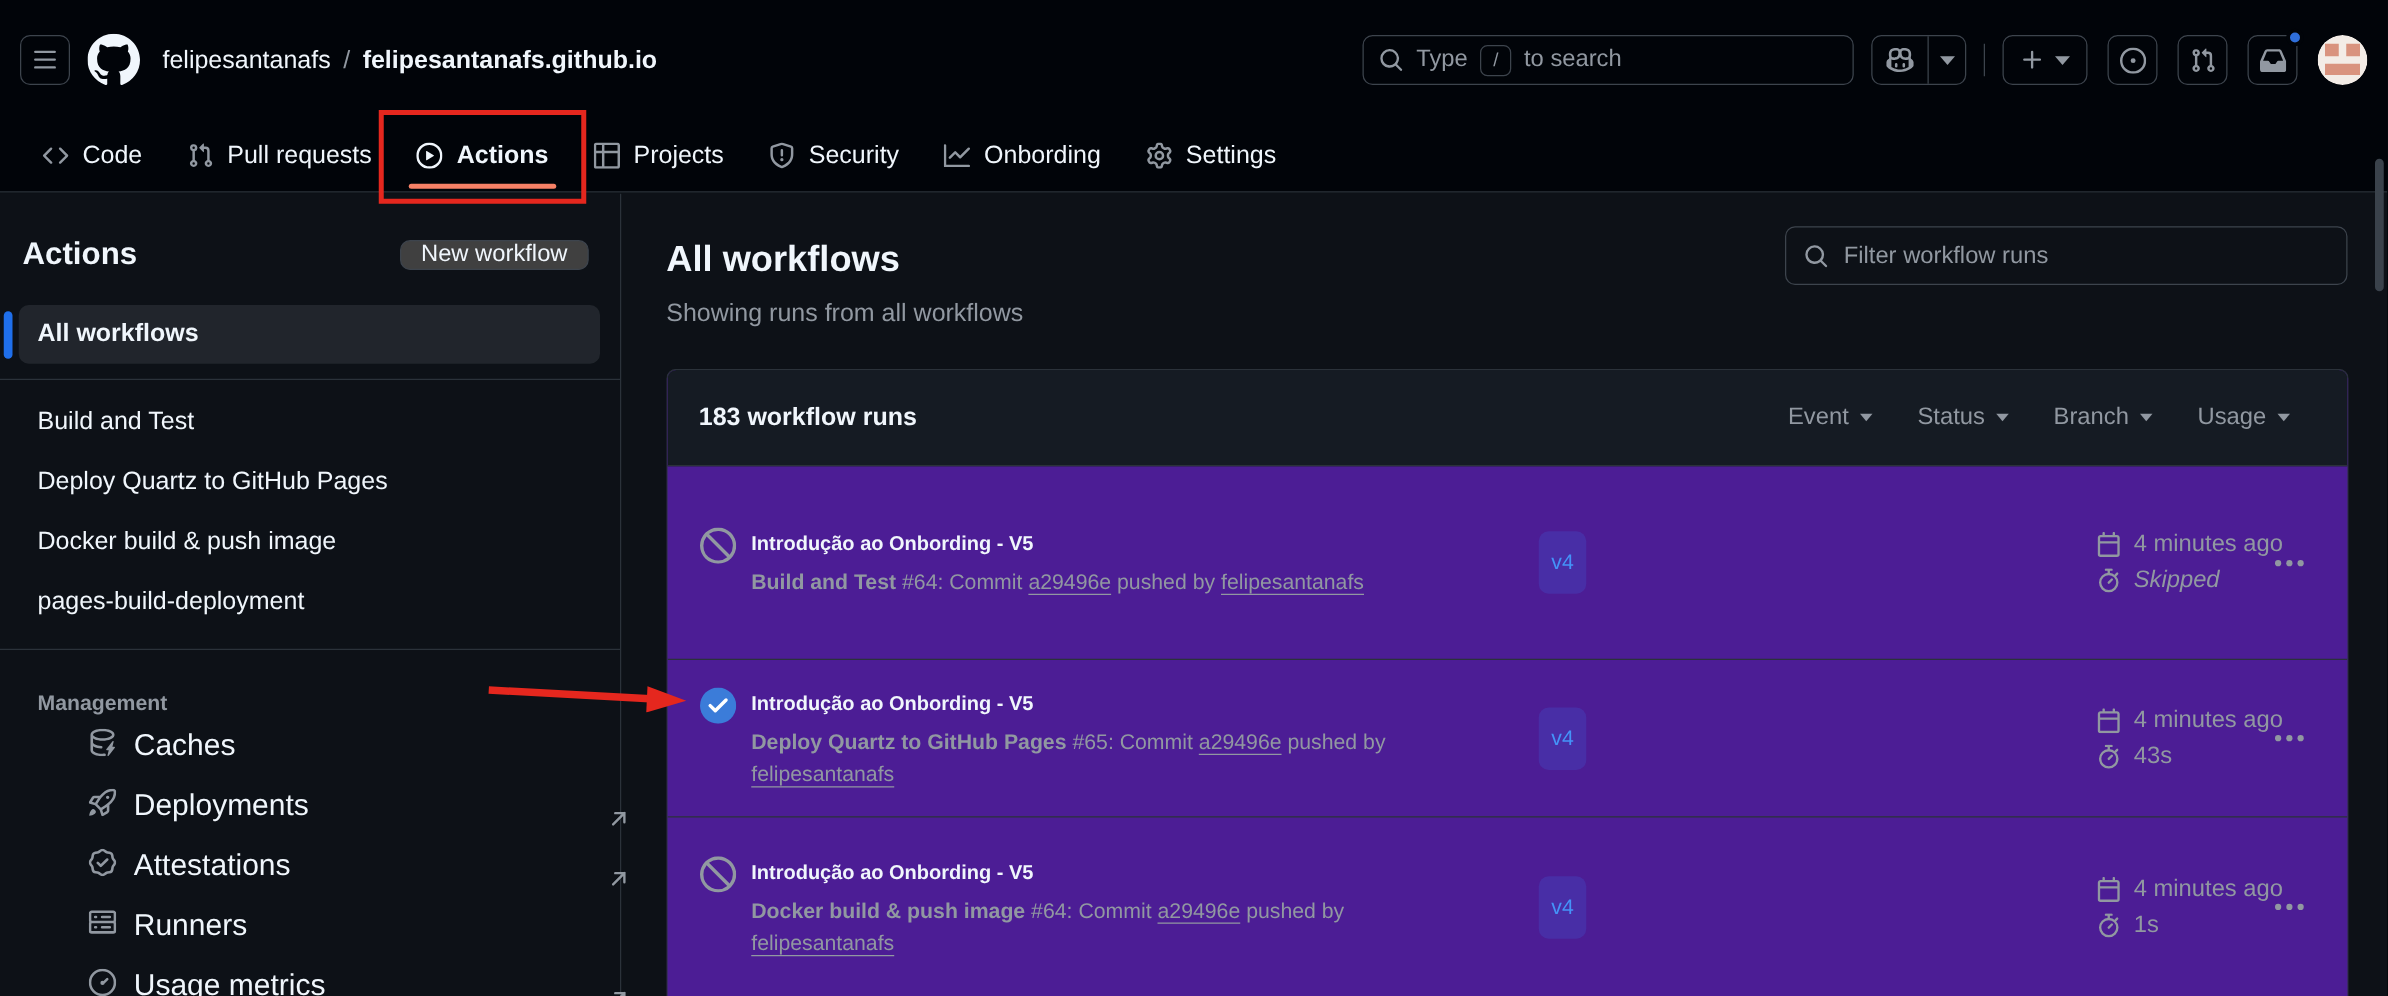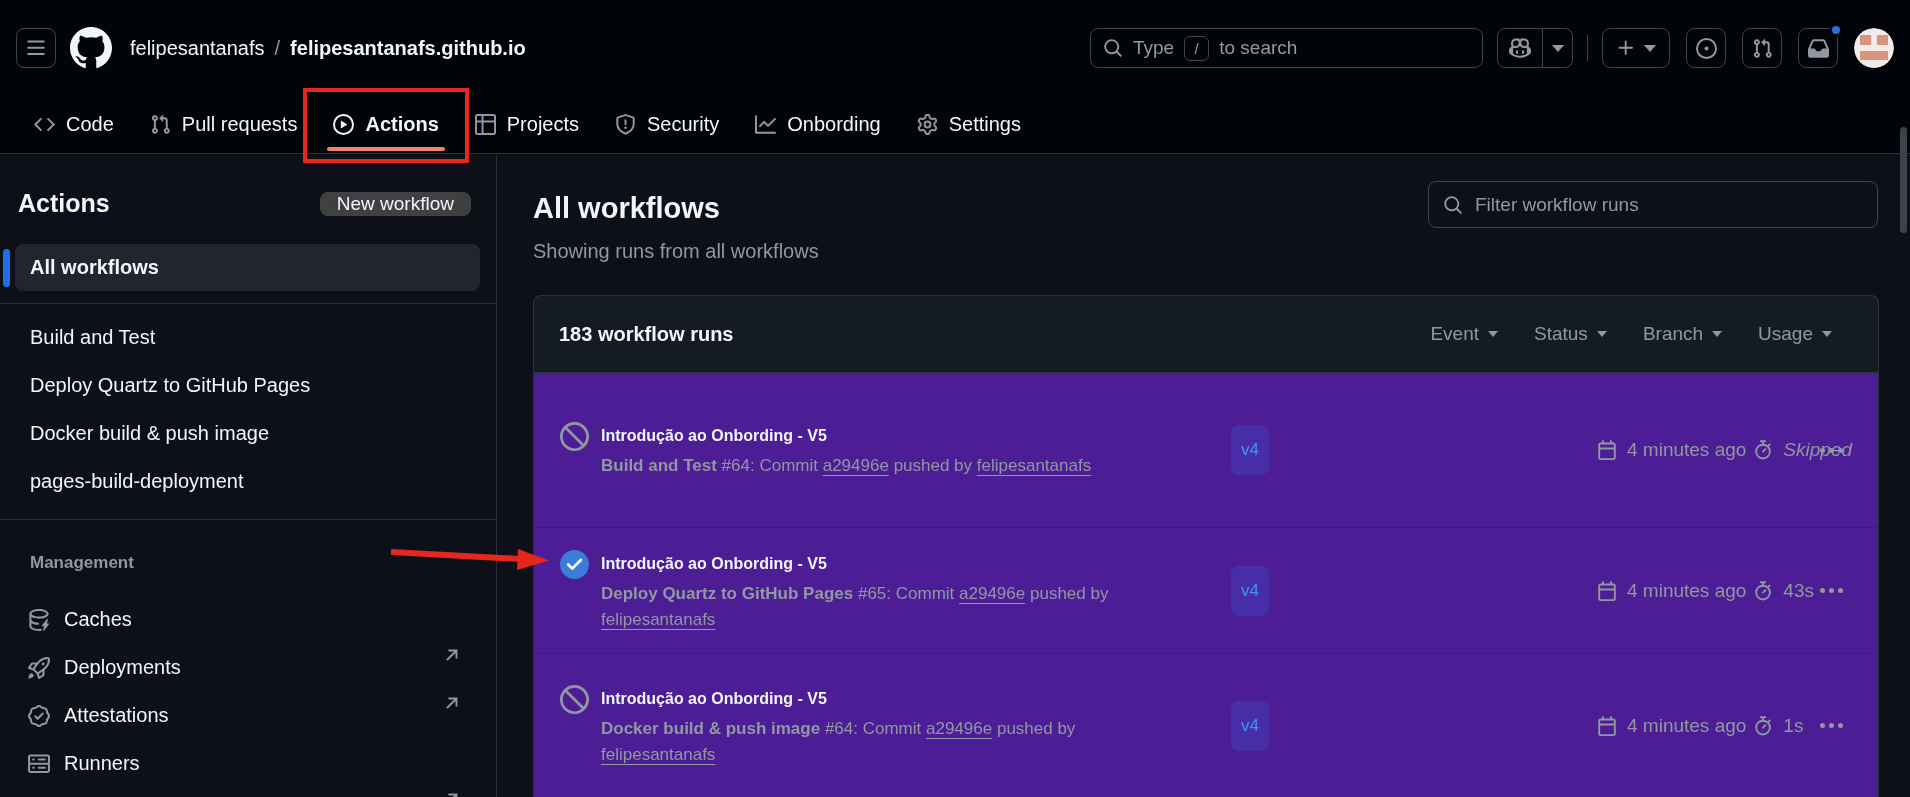--- a/index.html
+++ b/index.html
@@ -65,21 +65,21 @@
   .sel-item {
     position:absolute; top:89px; left:15px; right:16px; height:47px;
     background:rgba(177,186,196,0.12); border-radius:8px;
     display:flex; align-items:center; padding-left:15px; font-size:20px; font-weight:600; cursor:pointer;
   }
   .sb-divider { position:absolute; left:0; right:0; height:1px; background:#2b323a; }
   .wf-list { position:absolute; top:158px; left:0; right:0; }
   .wf-item { height:48px; display:flex; align-items:center; padding-left:30px; font-size:20px; color:#f0f6fc; cursor:pointer; white-space:nowrap; }
   .mgmt { position:absolute; top:388px; left:0; right:0; }
   .mgmt-label { height:40px; display:flex; align-items:center; padding-left:30px; font-size:17px; font-weight:700; color:#9198a1; }
-  .mgmt-item { position:relative; height:48px; display:flex; align-items:flex-end; padding-left:28px; gap:14px; font-size:20px; color:#f0f6fc; cursor:pointer; }
+  .mgmt-item { position:relative; height:48px; display:flex; align-items:flex-start; padding-left:28px; gap:14px; font-size:24px; color:#f0f6fc; cursor:pointer;margin-left:43px; }
   .mgmt-item .micon { color:#9198a1; }
   .ext-arrow { position:absolute; left:443px; top:50%; transform:translateY(-50%); color:#9198a1; }
 
   
   .main-title { position:absolute; left:533px; top:192px; font-size:29px; font-weight:600; }
   .main-sub { position:absolute; left:533px; top:240px; font-size:20px; color:#9198a1; }
   .filter-input {
     position:absolute; left:1428px; top:181px; width:450px; height:47px;
     border:1px solid #3d444d; border-radius:8px; background:transparent;
     display:flex; align-items:center; gap:12px; padding:0 14px; color:#9198a1;
@@ -107,21 +107,21 @@
   .run-main { display:flex; align-items:flex-start; gap:12px; }
   .status-ico { flex:0 0 auto; width:29px; height:29px; margin-top:1px; }
   .run-title { font-size:16px; font-weight:700; line-height:29px; color:#f0f6fc; cursor:pointer; }
   .run-sub { font-size:17px; line-height:26px; color:#9198a1; max-width:570px; margin-top:3px; }
   .run-sub .wf-name { font-weight:700; }
   .run-sub .lnk { text-decoration:underline; text-underline-offset:4px; cursor:pointer; }
   .v4-badge {
     position:absolute; left:697px; top:50%; transform:translateY(-50%);
     background:rgba(56,139,253,0.16); color:#4493f8; font-size:17px; padding:15px 10px; border-radius:8px; cursor:pointer;
   }
-  .run-meta { position:absolute; left:1063px; top:50%; transform:translateY(-50%); display:flex; gap:7px; font-size:19px; color:#9198a1; }
+  .run-meta { position:absolute; left:1143px; top:50%; transform:translateY(-50%); display:flex; flex-direction:column; gap:7px; font-size:19px; color:#9198a1; }
   .meta-row { display:flex; align-items:center; gap:10px; }
   .meta-row .it { font-style:italic; }
   .kebab { position:absolute; left:1277px; top:50%; transform:translateY(-50%); width:40px; height:40px; border-radius:8px; display:flex; align-items:center; justify-content:center; gap:4px; cursor:pointer; }
   .kebab i { width:5px; height:5px; border-radius:50%; background:#9198a1; }
 
   
   .anno-arrow { position:absolute; left:388px; top:542px; z-index:60; pointer-events:none; }
   .scroll-thumb { position:absolute; right:3px; top:127px; width:7px; height:106px; border-radius:4px; background:#3a424b; z-index:70; cursor:pointer; }
 </style>
 </head>

